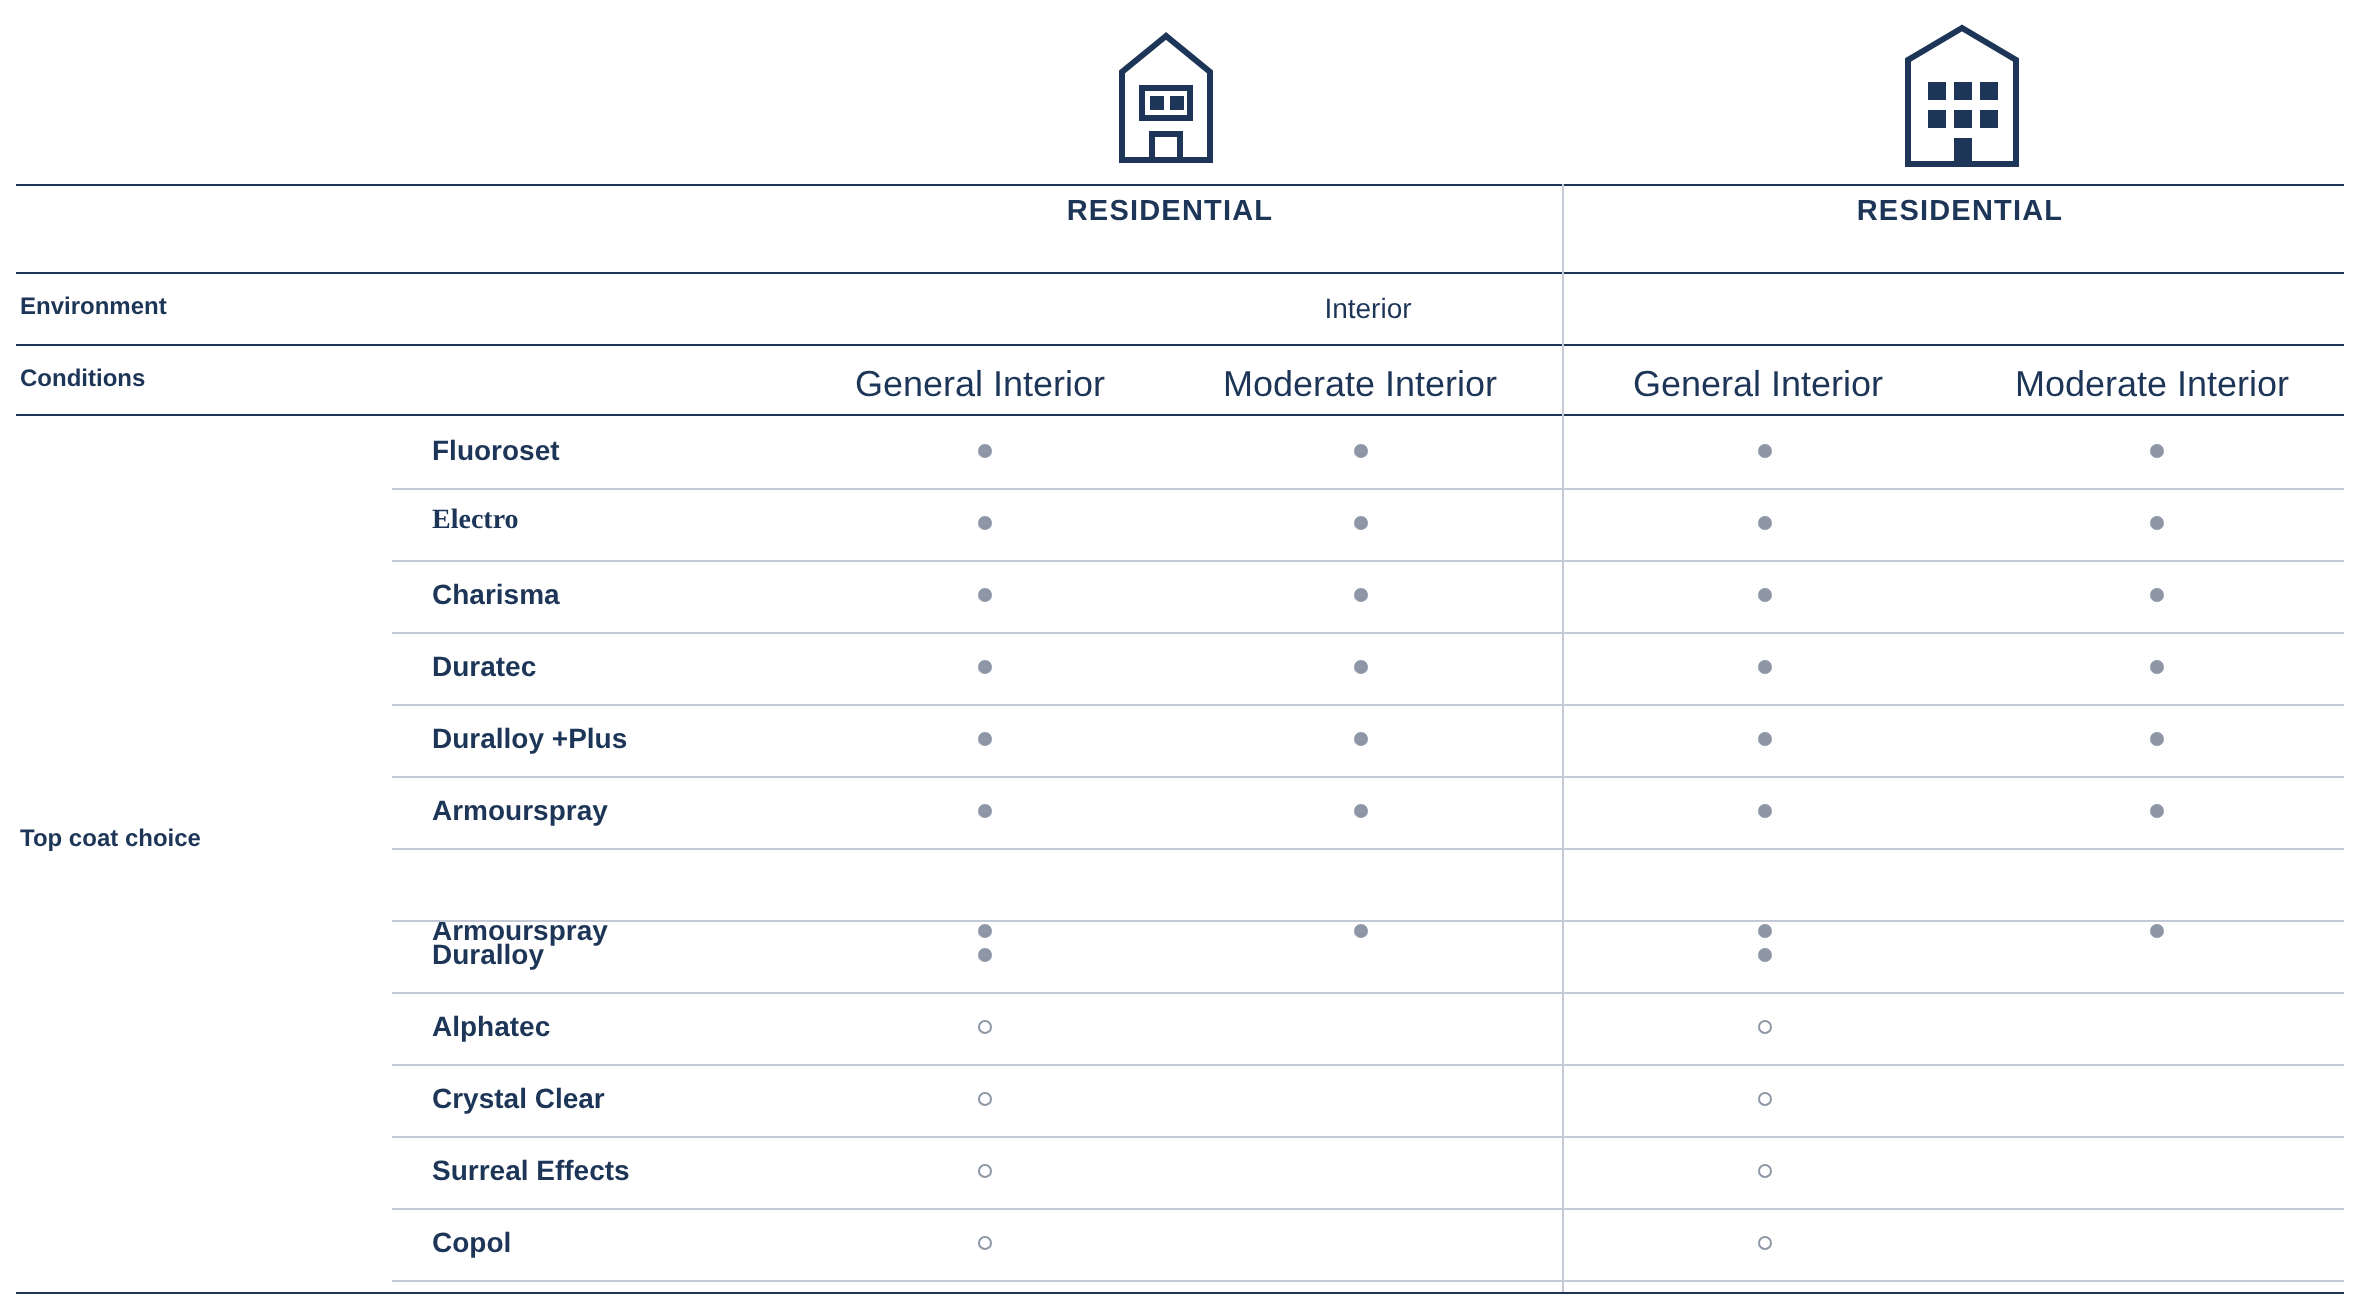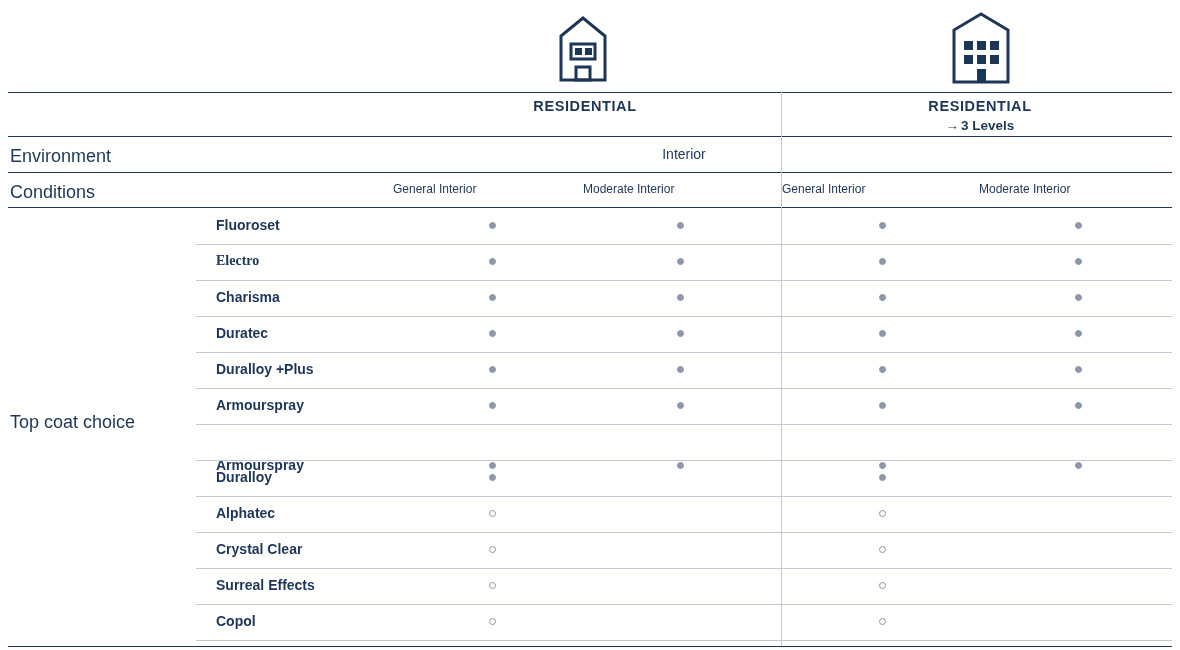--- a/index.html
+++ b/index.html
@@ -79,36 +79,37 @@
   }
   .group-head .gsub .arrow {
     font-weight: 700;
     padding-right: 2px;
   }
 
   
   .rowlabel {
     position: absolute;
     left: 10px;
+    font-size: 12px;
+    font-weight: 700;
+    color: #1d3557;
+  }
+
+  .env-value {
+    position: absolute;
+    font-size: 14px;
+    color: #1d3557;
+    text-align: center;
+  }
+
+  .cond-head {
+    position: absolute;
     font-size: 18px;
-    font-weight: 400;
-    color: #1d3557;
-  }
-
-  .env-value {
-    position: absolute;
-    font-size: 14px;
     color: #1d3557;
     text-align: center;
-  }
-
-  .cond-head {
-    position: absolute;
-    font-size: 12px;
-    color: #1d3557;
     font-weight: 400;
   }
 
   
   .prow {
     position: absolute;
     left: 196px;
     width: 976px;
     height: 36px;
   }
@@ -175,21 +176,20 @@
     </div>
   </div>
 
   <div class="rule" style="top:92px;"></div>
 
   <div class="group-head" style="left:400px; width:370px; top:97px;">
     <div class="gtitle">RESIDENTIAL</div>
   </div>
   <div class="group-head" style="left:795px; width:370px; top:97px;">
     <div class="gtitle">RESIDENTIAL</div>
-    <div class="gsub"><span class="arrow">→</span><span>3 Levels</span></div>
   </div>
 
   <div class="rule" style="top:136px;"></div>
 
   <div class="rowlabel" style="top:146px;">Environment</div>
   <div class="env-value" style="left:196px; width:976px; top:146px;">Interior</div>
 
   <div class="rule" style="top:172px;"></div>
 
   <div class="rowlabel" style="top:182px;">Conditions</div>

